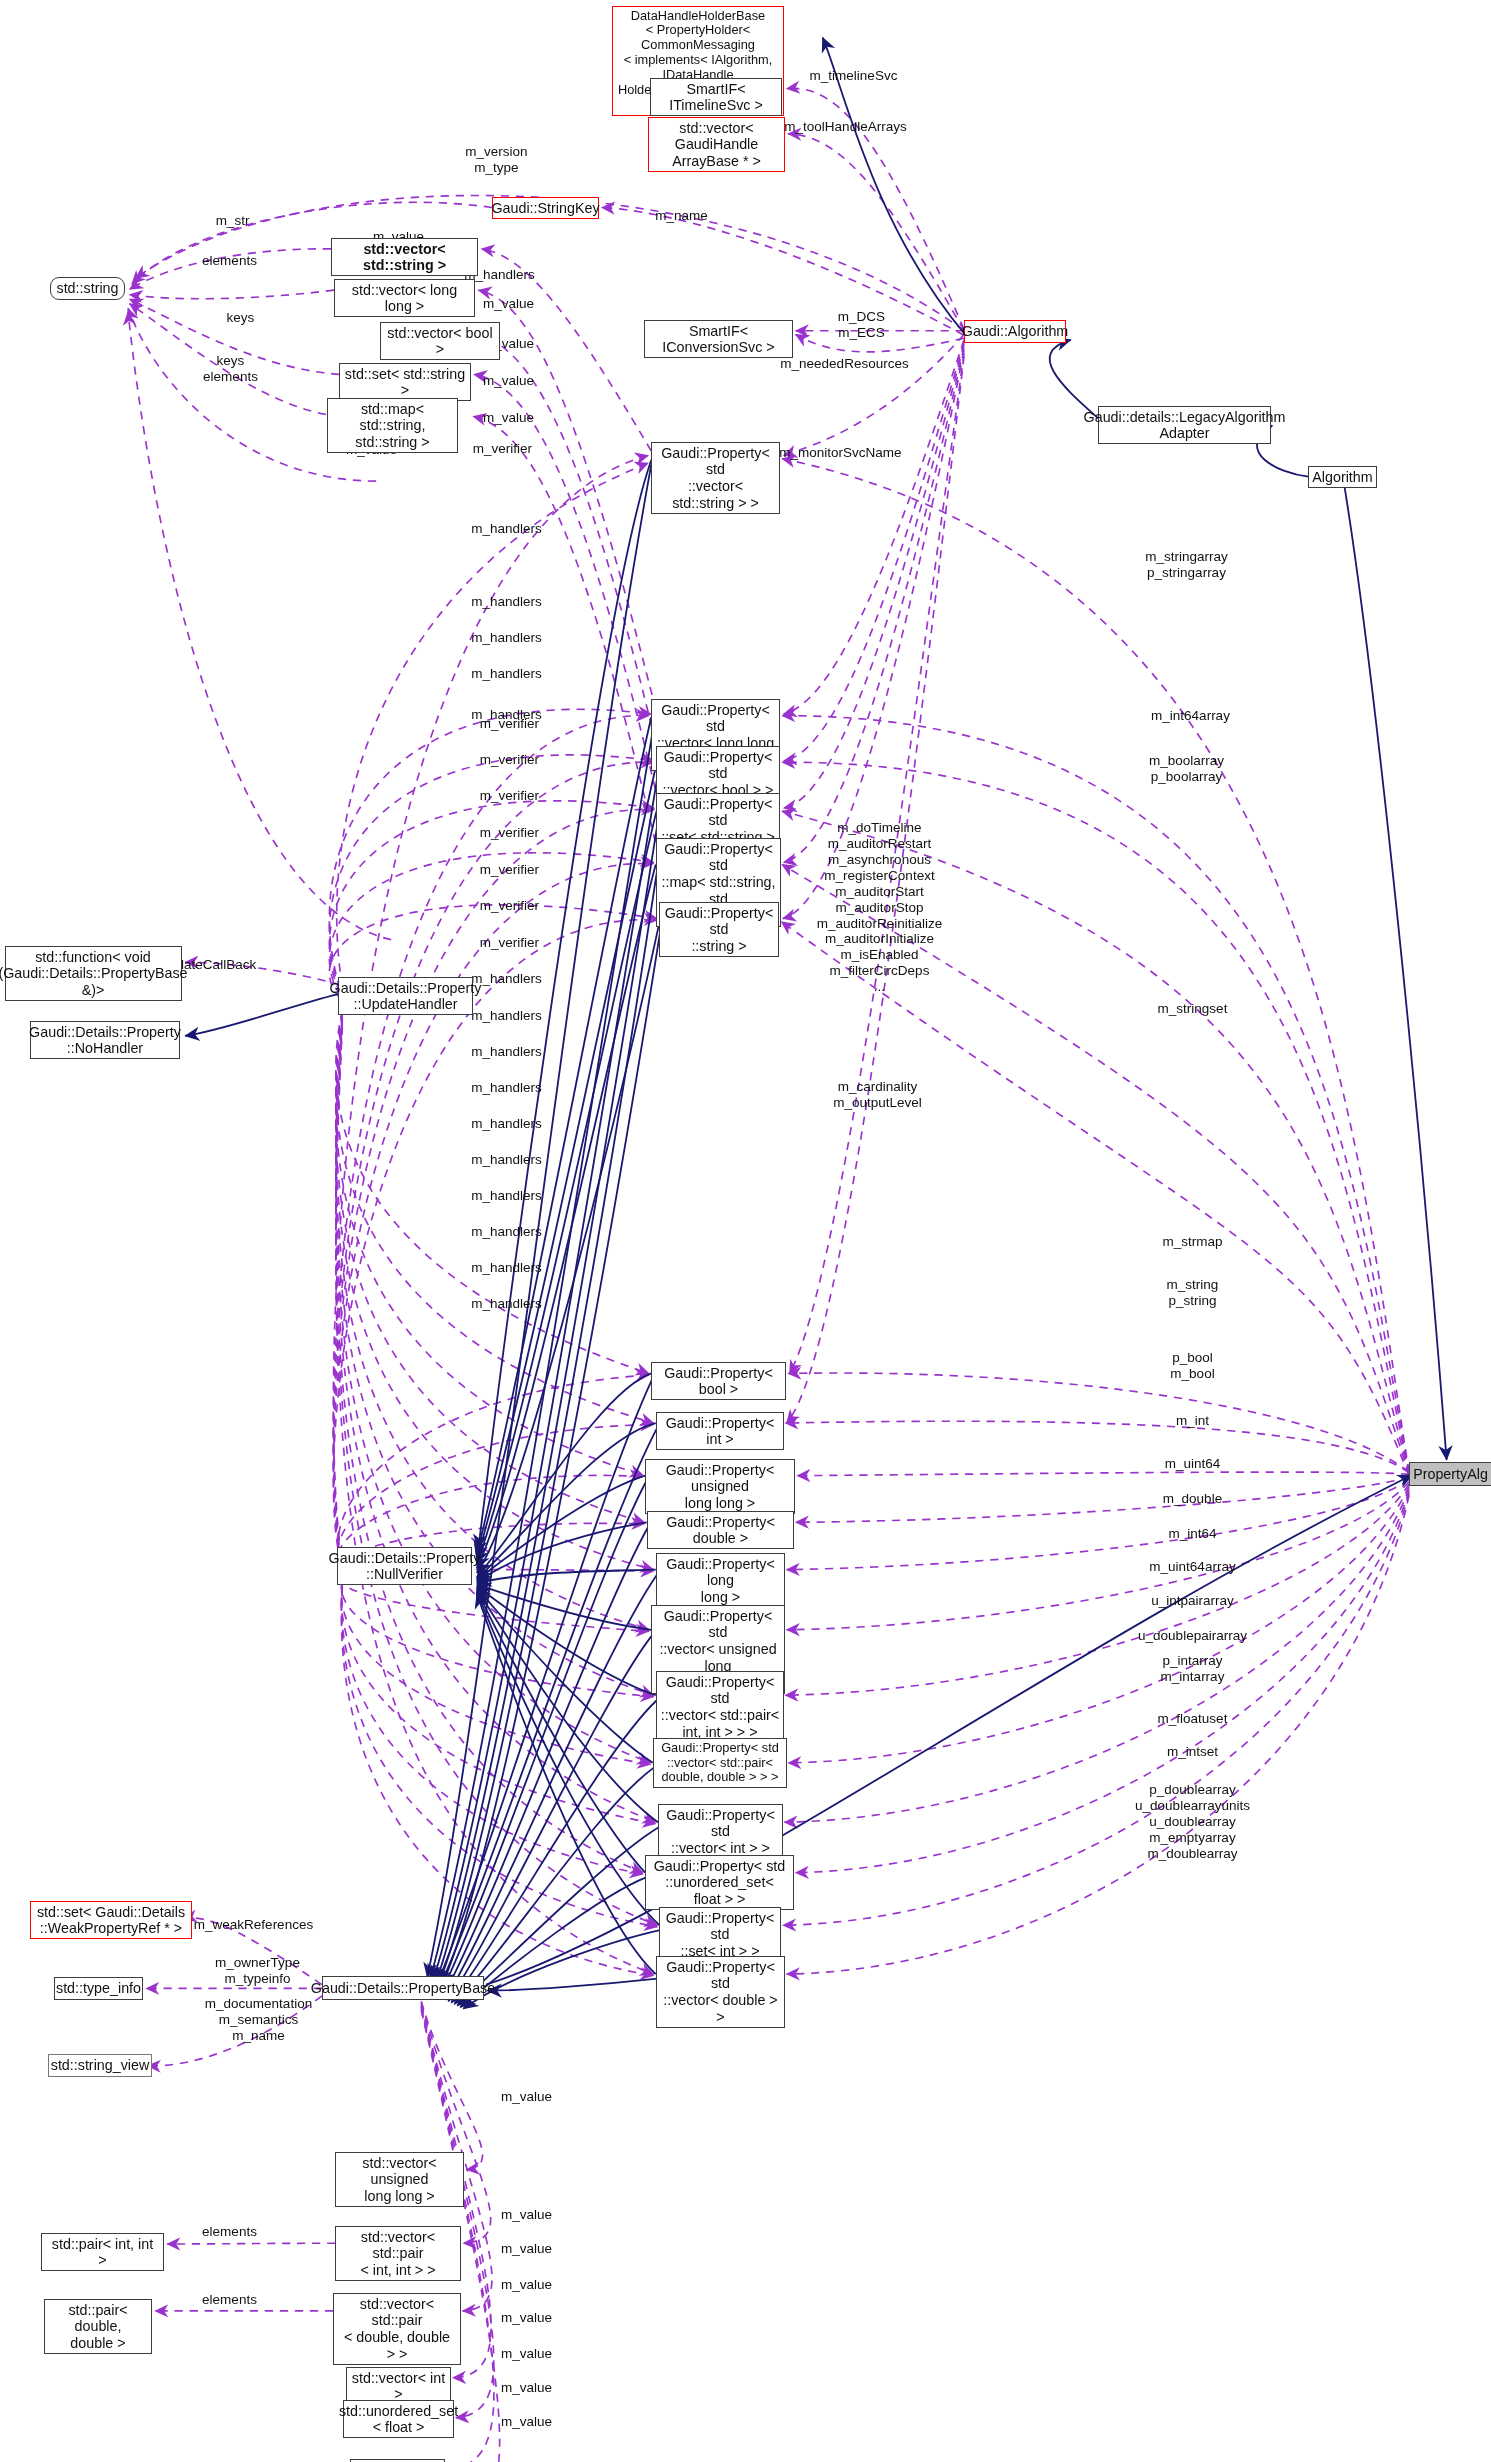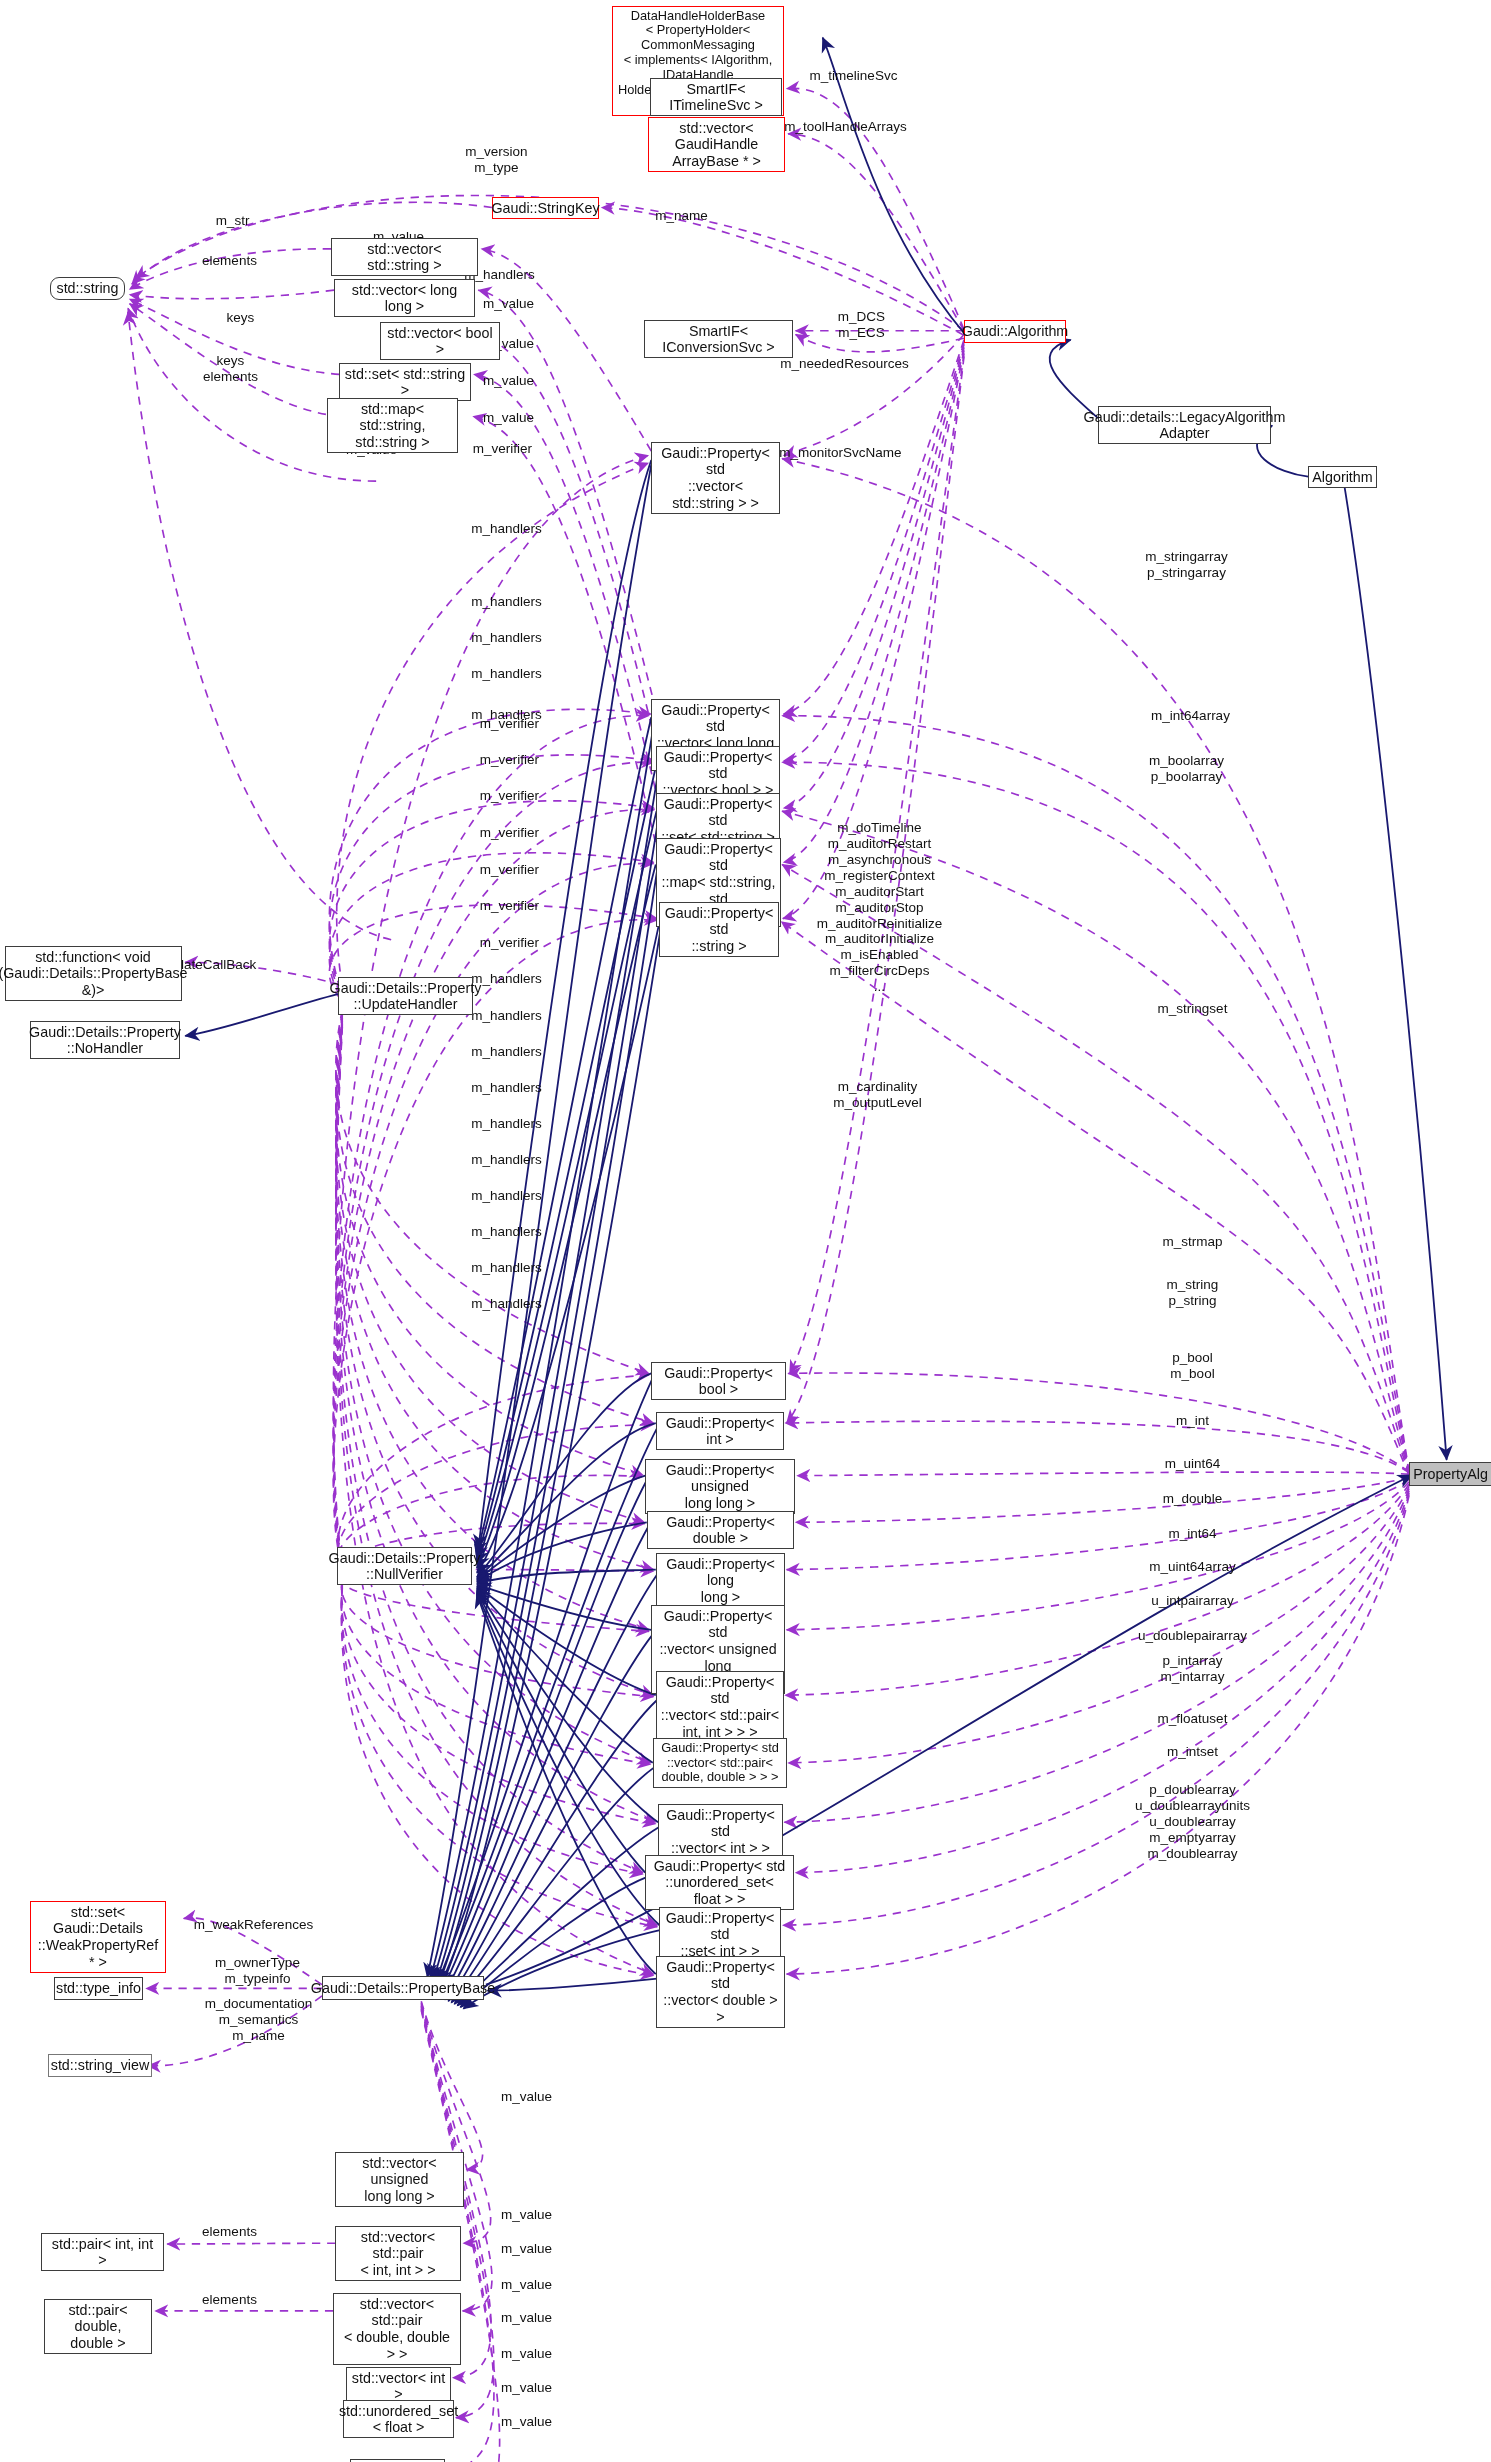--- a/index.html
+++ b/index.html
@@ -226,21 +226,21 @@
 
 <div class="node red" style="left: 612px; top: 6px; width: 172px; min-height: 59px; font-size: 12.8px;">DataHandleHolderBase
 &lt; PropertyHolder&lt; CommonMessaging
 &lt; implements&lt; IAlgorithm, IDataHandle
 Holder, IProperty, IStateful &gt; &gt; &gt; &gt;</div>
     <div class="node" style="left: 650px; top: 78px; width: 132px; min-height: 21px;">SmartIF&lt; ITimelineSvc &gt;</div>
     <div class="node red" style="left: 648px; top: 117px; width: 137px; min-height: 35px;">std::vector&lt; GaudiHandle
 ArrayBase * &gt;</div>
     <div class="node red" style="left: 492px; top: 197px; width: 107px; min-height: 21px;">Gaudi::StringKey</div>
     <div class="node" style="left: 50px; top: 277px; width: 75px; min-height: 22.6px; border-radius: 9px;">std::string</div>
-    <div class="node" style="left: 331px; top: 238px; width: 147px; min-height: 22.6px;">std::vector&lt; std::string &gt;</div>
+    <div class="node" style="left: 331px; top: 238px; width: 147px; min-height: 22.6px; font-weight: bold;">std::vector&lt; std::string &gt;</div>
     <div class="node" style="left: 334px; top: 279px; width: 141px; min-height: 22.6px;">std::vector&lt; long long &gt;</div>
     <div class="node" style="left: 344px; top: 322px; width: 120px; min-height: 22.6px; margin-left: 36px;">std::vector&lt; bool &gt;</div>
     <div class="node" style="left: 339px; top: 363px; width: 132px; min-height: 22.6px;">std::set&lt; std::string &gt;</div>
     <div class="node" style="left: 327px; top: 398px; width: 131px; min-height: 36px;">std::map&lt; std::string,
 std::string &gt;</div>
     <div class="node" style="left: 644px; top: 320px; width: 149px; min-height: 22.6px;">SmartIF&lt; IConversionSvc &gt;</div>
     <div class="node red" style="left: 964px; top: 320px; width: 102px; min-height: 22.6px;">Gaudi::Algorithm</div>
     <div class="node" style="left: 1098px; top: 406px; width: 173px; min-height: 35px;">Gaudi::details::LegacyAlgorithm
 Adapter</div>
     <div class="node" style="left: 1308px; top: 466px; width: 69px; min-height: 21px;">Algorithm</div>
@@ -282,21 +282,21 @@
 ::vector&lt; std::pair&lt;
 double, double &gt; &gt; &gt;</div>
     <div class="node" style="left: 658px; top: 1804px; width: 125px; min-height: 36px;">Gaudi::Property&lt; std
 ::vector&lt; int &gt; &gt;</div>
     <div class="node" style="left: 645px; top: 1855px; width: 149px; min-height: 36px;">Gaudi::Property&lt; std
 ::unordered_set&lt; float &gt; &gt;</div>
     <div class="node" style="left: 659px; top: 1907px; width: 122px; min-height: 36px;">Gaudi::Property&lt; std
 ::set&lt; int &gt; &gt;</div>
     <div class="node" style="left: 656px; top: 1956px; width: 129px; min-height: 36px;">Gaudi::Property&lt; std
 ::vector&lt; double &gt; &gt;</div>
-    <div class="node red" style="left: 30px; top: 1901px; width: 136px; min-height: 36px;">std::set&lt; Gaudi::Details
+    <div class="node red" style="left: 30px; top: 1901px; width: 162px; min-height: 36px;">std::set&lt; Gaudi::Details
 ::WeakPropertyRef * &gt;</div>
     <div class="node" style="left: 54px; top: 1977px; width: 89px; min-height: 22.6px;">std::type_info</div>
     <div class="node thin" style="left: 48px; top: 2054px; width: 104px; min-height: 22.6px;">std::string_view</div>
     <div class="node" style="left: 322px; top: 1976px; width: 162px; min-height: 24px;">Gaudi::Details::PropertyBase</div>
     <div class="node" style="left: 335px; top: 2152px; width: 129px; min-height: 36px;">std::vector&lt; unsigned
 long long &gt;</div>
     <div class="node" style="left: 41px; top: 2233px; width: 123px; min-height: 22.6px;">std::pair&lt; int, int &gt;</div>
     <div class="node" style="left: 335px; top: 2226px; width: 126px; min-height: 36px;">std::vector&lt; std::pair
 &lt; int, int &gt; &gt;</div>
     <div class="node" style="left: 44px; top: 2299px; width: 108px; min-height: 36px;">std::pair&lt; double,

